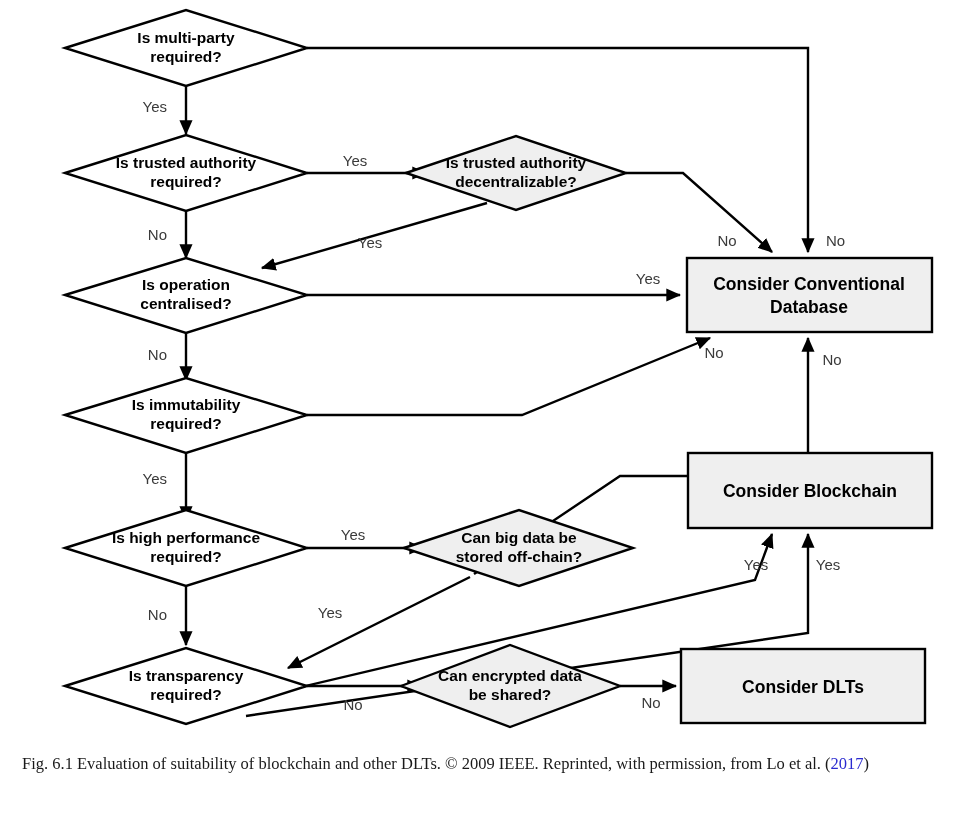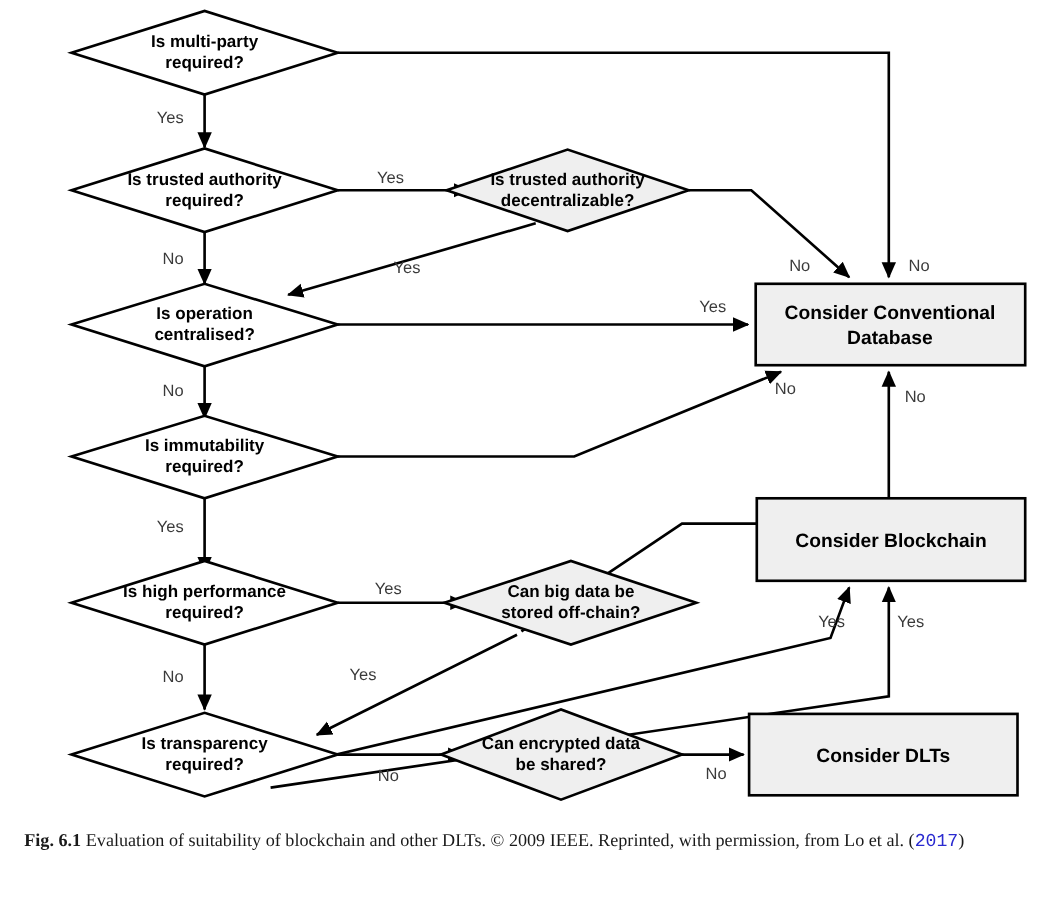--- a/index.html
+++ b/index.html
@@ -8,22 +8,22 @@
   #flow{position:absolute;left:0;top:0;width:957px;height:745px;}
   .node-text{font-family:"Liberation Sans",sans-serif;font-weight:bold;font-size:15.5px;fill:#000;}
   .node-text-box{font-family:"Liberation Sans",sans-serif;font-weight:bold;font-size:17.5px;fill:#000;}
   .edge-label{font-family:"Liberation Sans",sans-serif;font-weight:normal;font-size:15px;fill:#3a3a3a;}
   .shape{stroke:#000;stroke-width:2.4;}
   .shape-white{fill:#ffffff;}
   .shape-grey{fill:#efefef;}
   .link{stroke:#000;stroke-width:2.4;fill:none;stroke-linejoin:miter;}
   #caption{position:absolute;left:22px;top:752px;width:915px;
            font-family:"Liberation Serif",serif;font-size:16.5px;line-height:1.45;color:#1a1a1a;}
-  #caption .fignum{font-weight:bold;}
-  #caption .ref{color:#2a2ad0;font-family:Liberation Mono, monospace;}
+  #caption .fignum{font-weight:normal;}
+  #caption .ref{color:#2a2ad0;}
 </style>
 </head>
 <body>
 
 <div id="page">
 
   <svg id="flow" viewBox="0 0 957 745">
     <defs>
       <marker id="arrow" viewBox="0 0 10 10" refX="9.2" refY="5" markerWidth="6.2" markerHeight="6.2" orient="auto-start-reverse">
         <path d="M 0 0.6 L 10 5 L 0 9.4 z" fill="#000"></path>

